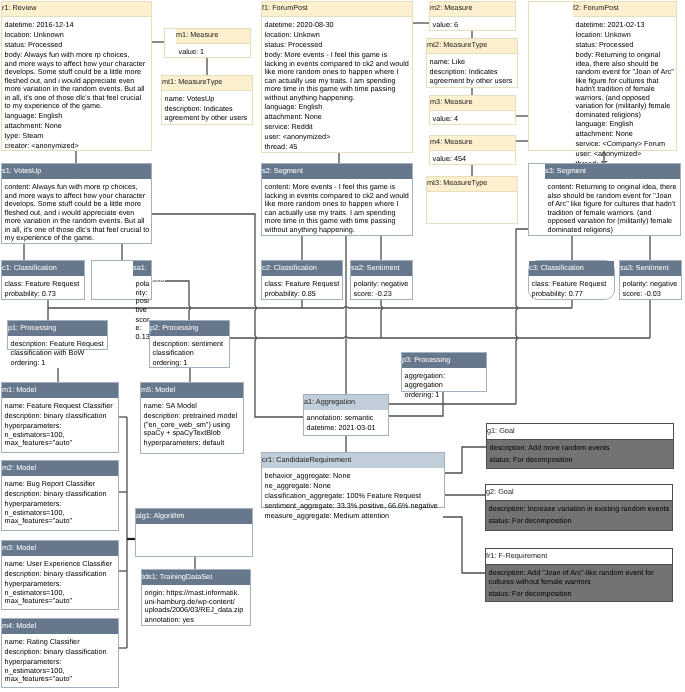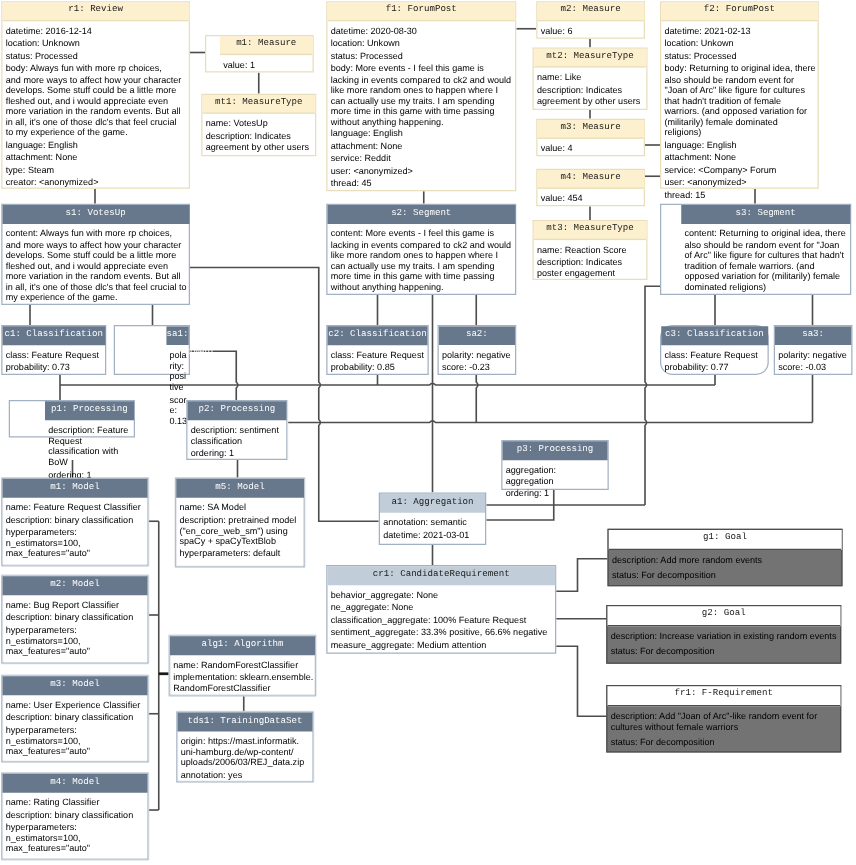--- a/index.html
+++ b/index.html
@@ -1,20 +1,20 @@
 <!DOCTYPE html>
 <html><head>
 <meta charset="utf-8">
 <style>
   html,body{margin:0;padding:0;}
   body{-webkit-font-smoothing:antialiased;text-rendering:geometricPrecision;width:685px;height:692px;background:#ffffff;font-family:"Liberation Sans",sans-serif;position:relative;overflow:hidden;}
   #stage{position:absolute;left:0;top:0;width:685px;height:692px;}
   .edges{position:absolute;left:0;top:0;width:685px;height:692px;}
   .node{position:absolute;box-sizing:border-box;border:1px solid #000;background:#fff;}
-  .hdr{will-change:transform;box-sizing:border-box;text-align:center;font-size:7.3px;line-height:12px;height:15px;font-family:Liberation Mono, monospace;}
+  .hdr{will-change:transform;box-sizing:border-box;font-size:7.3px;line-height:12px;height:15px;}
   .body{will-change:transform;box-sizing:border-box;overflow-wrap:break-word;white-space:pre-line;padding:4.4px 1.3px 2px 2.6px;font-size:7.25px;line-height:8.5px;color:#000;}
   .body p{margin:0 0 1.4px 0;}
   .tan{border-color:#e8debb;background:#fff;}
   .tan .hdr{background:#fdf0ce;color:#1a1a1a;border-bottom:1px solid #e8debb;height:15px;line-height:12px;}
   .dark{border-color:#a2b1c1;background:#fff;}
   .dark .hdr{background:#67788c;color:#fff;line-height:14px;}
   .light{border-color:#a2b1c1;background:#fff;}
   .light .hdr{background:#c1ced9;color:#1a1a1a;line-height:14px;}
   .plain{border-color:#4d4d4d;background:#737373;}
   .plain .body p{margin-bottom:3.2px;}
@@ -97,23 +97,22 @@
     <div class="node tan" style="left: 429px; top: 95px; width: 87px; height: 30px;">
       <div class="hdr">m3: Measure</div>
       <div class="body"><p>value: 4</p></div>
     </div>
     <div class="node tan" style="left: 429px; top: 135px; width: 87px; height: 30px;">
       <div class="hdr">m4: Measure</div>
       <div class="body"><p>value: 454</p></div>
     </div>
     <div class="node tan" style="left: 426px; top: 176px; width: 92px; height: 48px;">
       <div class="hdr">mt3: MeasureType</div>
-      <div class="body"><p>name: Reaction Score</p><p>description: Indicates poster engagement</p></div>
-    </div>
-    <div class="node tan" style="left: 528px; top: 1px; width: 127px; height: 150px;">
+    </div>
+    <div class="node tan" style="left: 528px; top: 1px; width: 149px; height: 150px; padding-left: 44px;">
       <div class="hdr">f2: ForumPost</div>
       <div class="body"><p>datetime: 2021-02-13</p><p>location: Unkown</p><p>status: Processed</p><p>body: Returning to original idea, there also should be random event for "Joan of Arc" like figure for cultures that hadn't tradition of female warriors. (and opposed variation for (militarily) female dominated religions)</p><p>language: English</p><p>attachment: None</p><p>service: &lt;Company&gt; Forum</p><p>user: &lt;anonymized&gt;</p><p>thread: 15</p></div>
     </div>
     <div class="node dark" style="left: 1px; top: 163px; width: 151px; height: 81px;">
       <div class="hdr">s1: VotesUp</div>
       <div class="body"><p>content: Always fun with more rp choices, and more ways to affect how your character develops. Some stuff could be a little more fleshed out, and i would appreciate even more variation in the random events. But all in all, it's one of those dlc's that feel crucial to my experience of the game.</p></div>
     </div>
     <div class="node dark" style="left: 261px; top: 163px; width: 152px; height: 73px;">
       <div class="hdr">s2: Segment</div>
       <div class="body"><p>content: More events - I feel this game is lacking in events compared to ck2 and would like more random ones to happen where I can actually use my traits. I am spending more time in this game with time passing without anything happening.</p></div>
@@ -139,21 +138,21 @@
       <div class="body"><p>polarity: negative</p><p>score: -0.23</p></div>
     </div>
     <div class="node dark" style="left: 528px; top: 260px; width: 87px; height: 40px; border-radius: 10px;">
       <div class="hdr">c3: Classification</div>
       <div class="body"><p>class: Feature Request</p><p>probability: 0.77</p></div>
     </div>
     <div class="node dark" style="left: 619px; top: 260px; width: 63px; height: 40px;">
       <div class="hdr">sa3: Sentiment</div>
       <div class="body"><p>polarity: negative</p><p>score: -0.03</p></div>
     </div>
-    <div class="node dark" style="left: 7px; top: 320px; width: 101px; height: 30px; padding-left: 28px;">
+    <div class="node dark" style="left: 7px; top: 320px; width: 101px; height: 30px;">
       <div class="hdr">p1: Processing</div>
       <div class="body"><p>description: Feature Request classification with BoW</p><p>ordering: 1</p></div>
     </div>
     <div class="node dark" style="left: 149px; top: 320px; width: 81px; height: 48px;">
       <div class="hdr">p2: Processing</div>
       <div class="body"><p>description: sentiment classification</p><p>ordering: 1</p></div>
     </div>
     <div class="node dark" style="left: 401px; top: 352px; width: 86px; height: 40px;">
       <div class="hdr">p3: Processing</div>
       <div class="body"><p>aggregation: aggregation</p><p>ordering: 1</p></div>
@@ -173,31 +172,30 @@
     <div class="node dark" style="left: 1px; top: 540px; width: 118px; height: 70px;">
       <div class="hdr">m3: Model</div>
       <div class="body"><p>name: User Experience Classifier</p><p>description: binary classification</p><p>hyperparameters: n_estimators=100, max_features="auto"</p></div>
     </div>
     <div class="node dark" style="left: 1px; top: 618px; width: 118px; height: 70px;">
       <div class="hdr">m4: Model</div>
       <div class="body"><p>name: Rating Classifier</p><p>description: binary classification</p><p>hyperparameters: n_estimators=100, max_features="auto"</p></div>
     </div>
     <div class="node dark" style="left: 135px; top: 508px; width: 118px; height: 49px;">
       <div class="hdr">alg1: Algorithm</div>
-      <div class="body"><p>name: RandomForestClassifier</p><p>implementation: sklearn.​ensemble.​RandomForestClassifier</p></div>
     </div>
     <div class="node dark" style="left: 141px; top: 569px; width: 110px; height: 57px;">
       <div class="hdr">tds1: TrainingDataSet</div>
       <div class="body"><p>origin: https:/​/​mast.​informatik. uni-hamburg.​de/​wp-content/ uploads/​2006/​03/​REJ_data.​zip</p><p>annotation: yes</p></div>
     </div>
     <div class="node light" style="left: 303px; top: 394px; width: 86px; height: 42px;">
       <div class="hdr">a1: Aggregation</div>
       <div class="body"><p>annotation: semantic</p><p>datetime: 2021-03-01</p></div>
     </div>
-    <div class="node light" style="left: 261px; top: 452px; width: 184px; height: 71px;">
+    <div class="node light" style="left: 261px; top: 452px; width: 184px; height: 56px;">
       <div class="hdr">cr1: CandidateRequirement</div>
       <div class="body"><p>behavior_aggregate: None</p><p>ne_aggregate: None</p><p>classification_aggregate: 100% Feature Request</p><p>sentiment_aggregate: 33.3% positive, 66.6% negative</p><p>measure_aggregate: Medium attention</p></div>
     </div>
     <div class="node plain" style="left: 486px; top: 423px; width: 188px; height: 46px;">
       <div class="hdr">g1: Goal</div>
       <div class="body"><p>description: Add more random events</p><p>status: For decomposition</p></div>
     </div>
     <div class="node plain" style="left: 485px; top: 484px; width: 188px; height: 47px;">
       <div class="hdr">g2: Goal</div>
       <div class="body"><p>description: Increase variation in existing random events</p><p>status: For decomposition</p></div>

